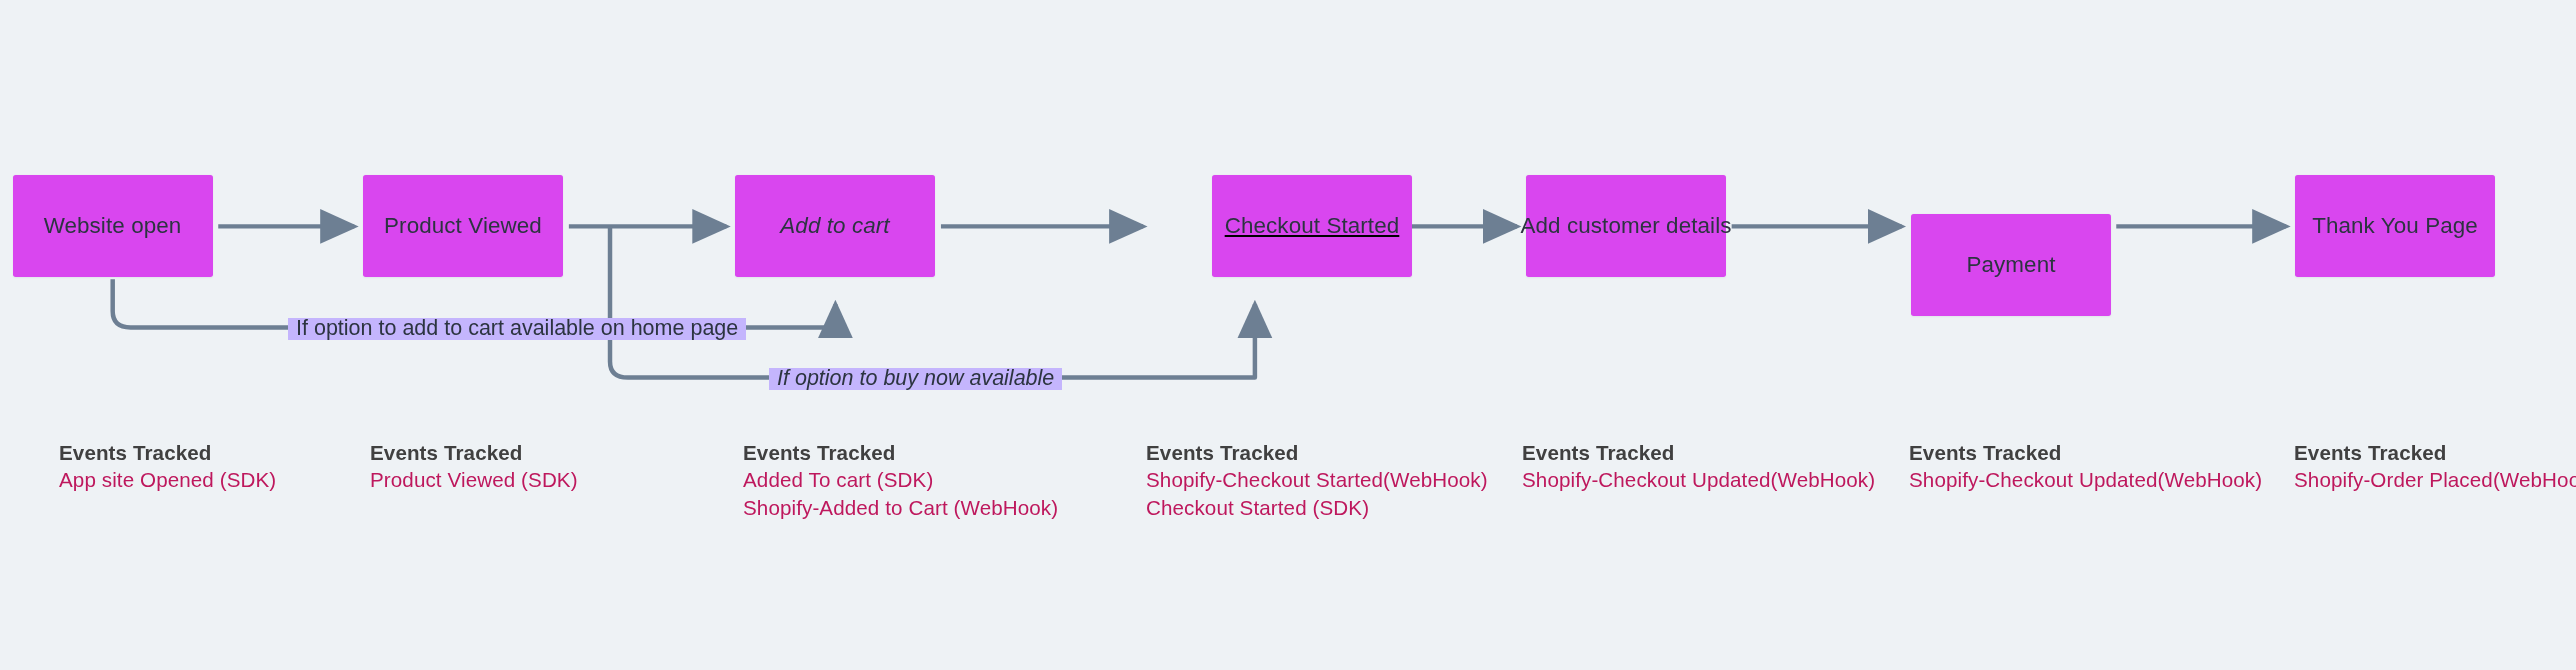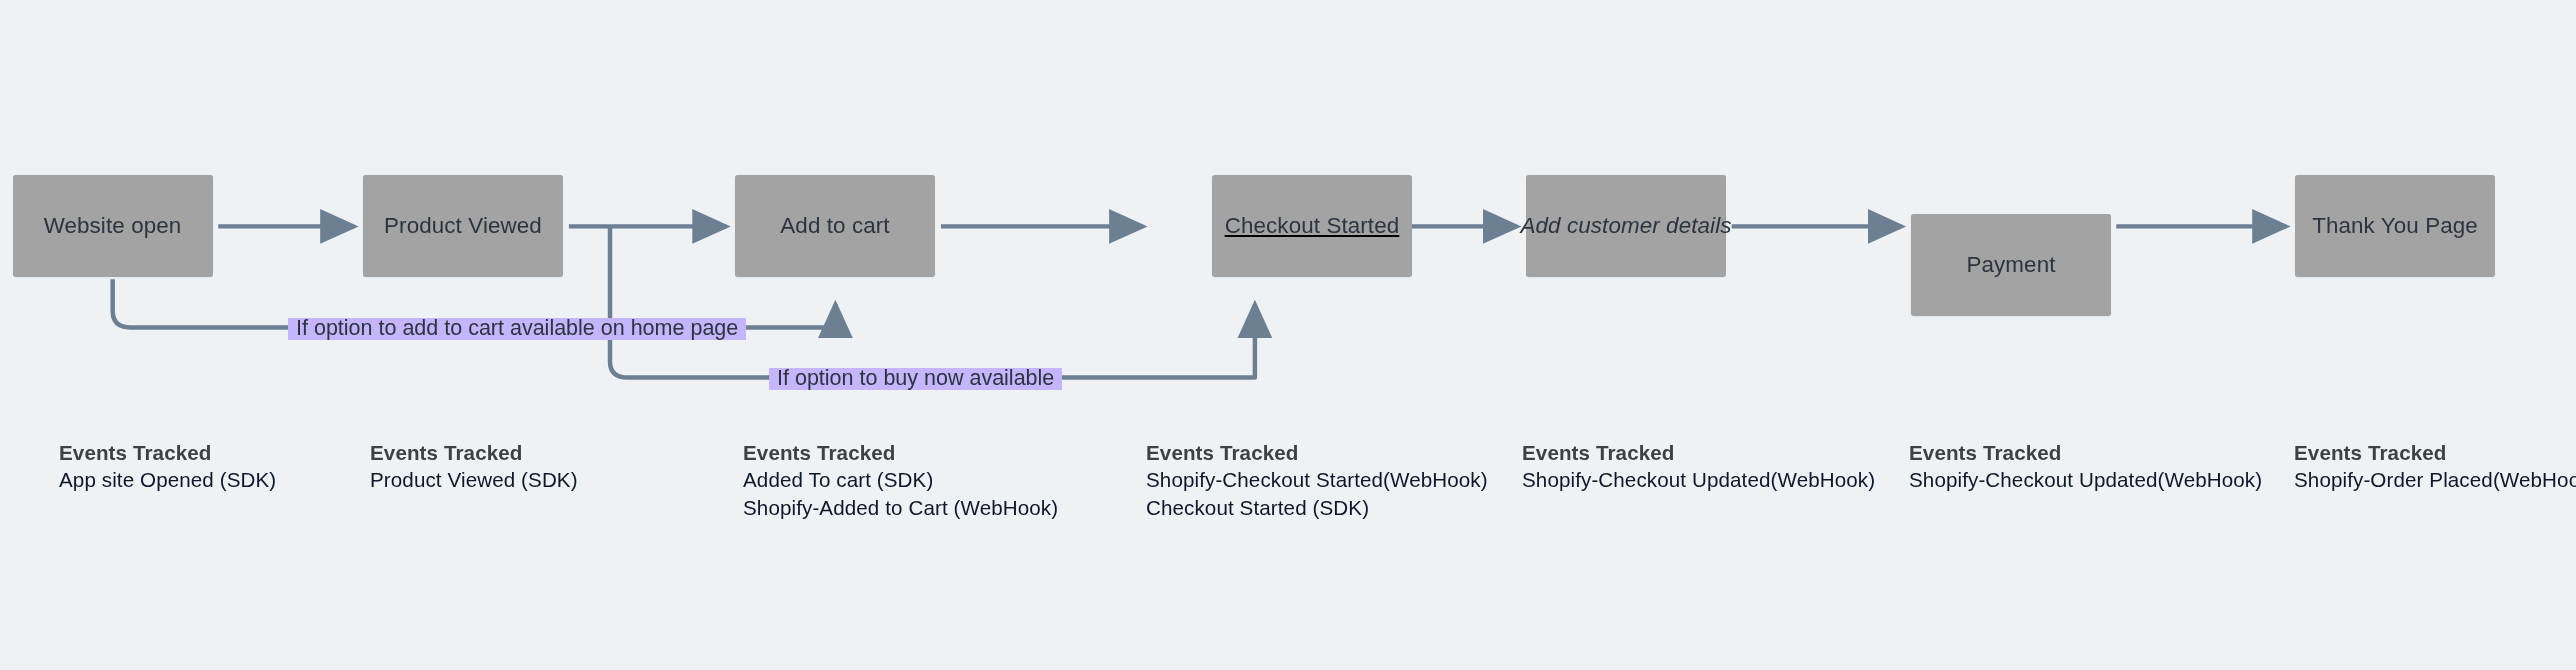--- a/index.html
+++ b/index.html
@@ -16,21 +16,21 @@
   }
   #canvas {
     position: relative;
     width: 2576px;
     height: 671px;
     background: #eef2f5;
   }
   
   .node {
     position: absolute;
-    background: #a3a3a3;
+    background: #d946ef;
     border-radius: 2.7px;
     box-shadow: 0 0.9px 1.8px rgba(40,55,75,0.06);
     display: flex;
     align-items: center;
     justify-content: center;
     box-sizing: border-box;
     top: 175px;
     width: 200px;
     height: 102px;
   }
@@ -70,21 +70,21 @@
     font-size: 20.6px;
     font-weight: bold;
     color: #404040;
     line-height: 1.28;
     white-space: nowrap;
     letter-spacing: 0.1px;
   }
   .events-item {
     font-size: 20.6px;
     font-weight: normal;
-    color: #0f172a;
+    color: #be185d;
     line-height: 1.32;
     white-space: nowrap;
     letter-spacing: 0.1px;
   }
 </style>
 </head>
 <body>
 
 <div id="canvas">
 
@@ -112,38 +112,38 @@
       <path d="M682,253 L682,404 Q682,422 702,422 L1403,422 L1403,340" marker-end="url(#arrowUp)" stroke-linejoin="round"></path>
     </g>
   </svg>
 
   <div class="node" style="left:12.5px;">
     <span class="node-label">Website open</span>
   </div>
   <div class="node" style="left:363px;">
     <span class="node-label">Product Viewed</span>
   </div>
-  <div class="node" style="left:735px;">
+  <div class="node" style="left:735px;font-style:italic;">
     <span class="node-label">Add to cart</span>
   </div>
   <div class="node" style="left:1212px;text-decoration:underline;">
     <span class="node-label">Checkout Started</span>
   </div>
-  <div class="node" style="left:1526px;font-style:italic;">
+  <div class="node" style="left:1526px;">
     <span class="node-label">Add customer details</span>
   </div>
   <div class="node" style="left:1911px;margin-top:39px;">
     <span class="node-label">Payment</span>
   </div>
   <div class="node" style="left:2295px;">
     <span class="node-label">Thank You Page</span>
   </div>
 
   <div class="branch-label" style="left:288px; top:318px;">If option to add to cart available on home page</div>
-  <div class="branch-label" style="left:769px; top:368px;">If option to buy now available</div>
+  <div class="branch-label" style="left:769px; top:368px;font-style:italic;">If option to buy now available</div>
 
   <div class="events-block" style="left:59px;">
     <div class="events-title">Events Tracked</div>
     <div class="events-item">App site Opened (SDK)</div>
   </div>
 
   <div class="events-block" style="left:370px;">
     <div class="events-title">Events Tracked</div>
     <div class="events-item">Product Viewed (SDK)</div>
   </div>

